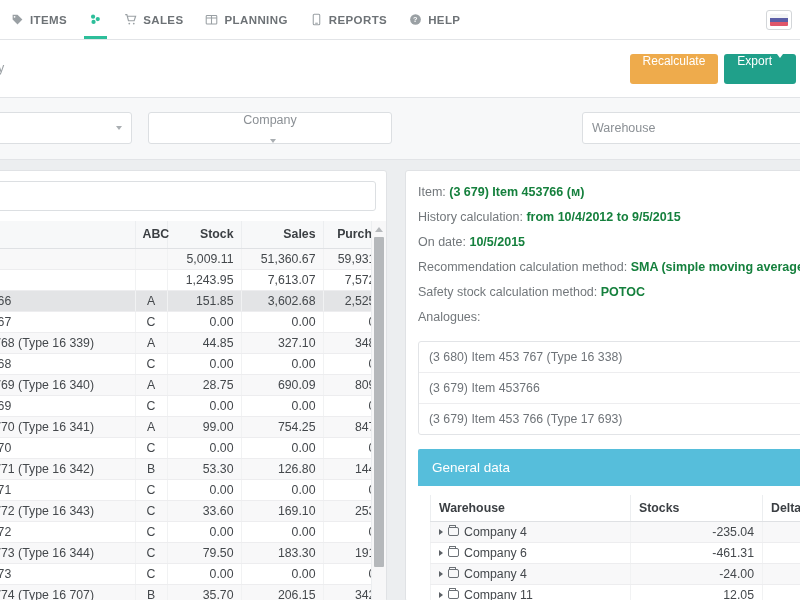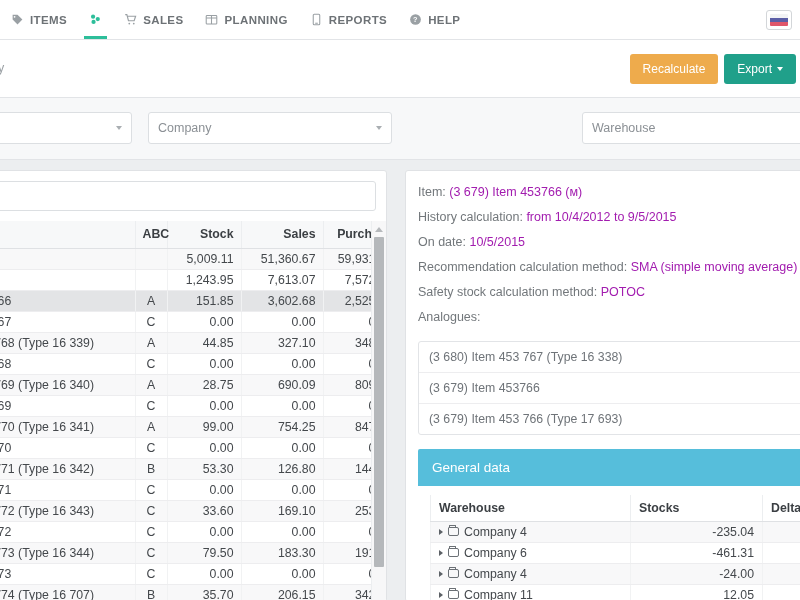--- a/index.html
+++ b/index.html
@@ -82,21 +82,21 @@
   .btn-group {
     position: absolute; right: 4px; top: 14px;
     display: flex; gap: 6px; align-items: center;
   }
   .btn {
     height: 30px; padding: 0 13px;
     border: none; border-radius: 3px;
     font-size: 12px; color: #ffffff;
     font-family: "Liberation Sans", sans-serif;
     cursor: pointer;
-    display: inline-flex; align-items: center; gap: 5px;
+    display: inline-flex; gap: 5px;
     white-space: nowrap;
   }
   .btn-recalc { background: #eeab4c; }
   .btn-export { background: #20a08a; }
   .caret-d {
     width: 0; height: 0;
     border-left: 3.5px solid transparent;
     border-right: 3.5px solid transparent;
     border-top: 4px solid #ffffff;
     display: inline-block;
@@ -121,21 +121,21 @@
   }
   .fld .txt { flex: 1; overflow: hidden; white-space: nowrap; }
   .fld .car {
     width: 0; height: 0;
     border-left: 3.5px solid transparent;
     border-right: 3.5px solid transparent;
     border-top: 4px solid #a9aeb2;
     margin-left: 6px;
   }
   .fld-0 { left: -56px; width: 188px; }
-  .fld-1 { left: 148px; width: 244px; }
+  .fld-1 { left: 148px; width: 244px; flex-direction: column; }
   .fld-2 { left: 408px; width: 158px; }
   .fld-3 { left: 582px; width: 250px; }
 
   
   .main {
     position: absolute; top: 160px; left: 0;
     width: 800px; height: 440px;
     background: #eceef0;
   }
 
@@ -231,21 +231,21 @@
     border: 1px solid #e0e2e5;
     border-radius: 3px;
     overflow: hidden;
   }
   .info { padding: 14px 12px 4px 12px; }
   .info .line {
     font-size: 12.5px; color: #72777b;
     margin-bottom: 11px;
     white-space: nowrap;
   }
-  .info .line b { color: #a21caf; font-weight: normal; }
+  .info .line b { color: #15803d; font-weight: bold; }
   .ana-list {
     margin: 2px 12px 0 12px;
     border: 1px solid #e2e4e7;
     border-radius: 3px;
     overflow: hidden;
   }
   .ana-list .ana {
     padding: 8px 10px;
     font-size: 12.3px; color: #6f7479;
     border-bottom: 1px solid #ededef;

